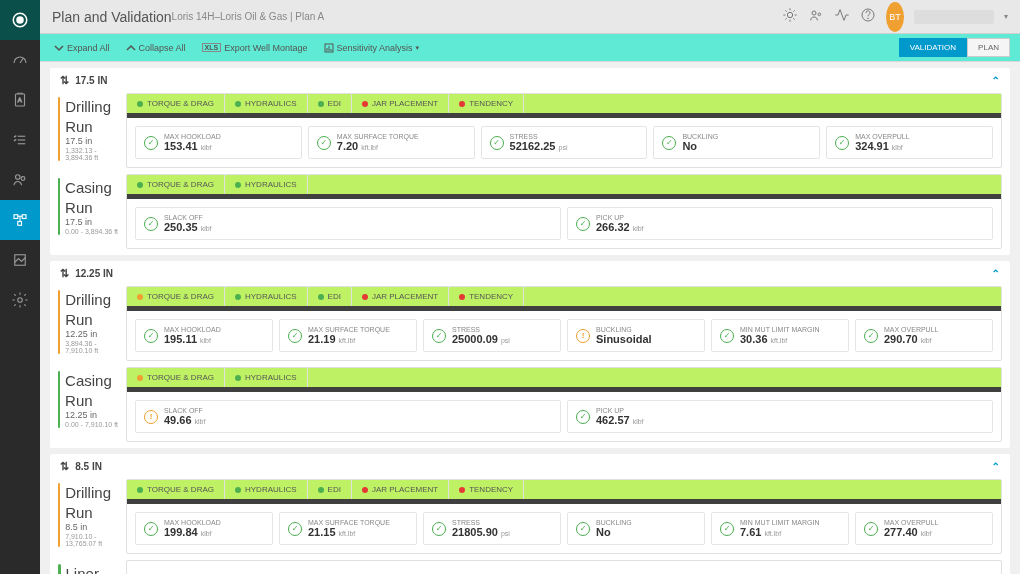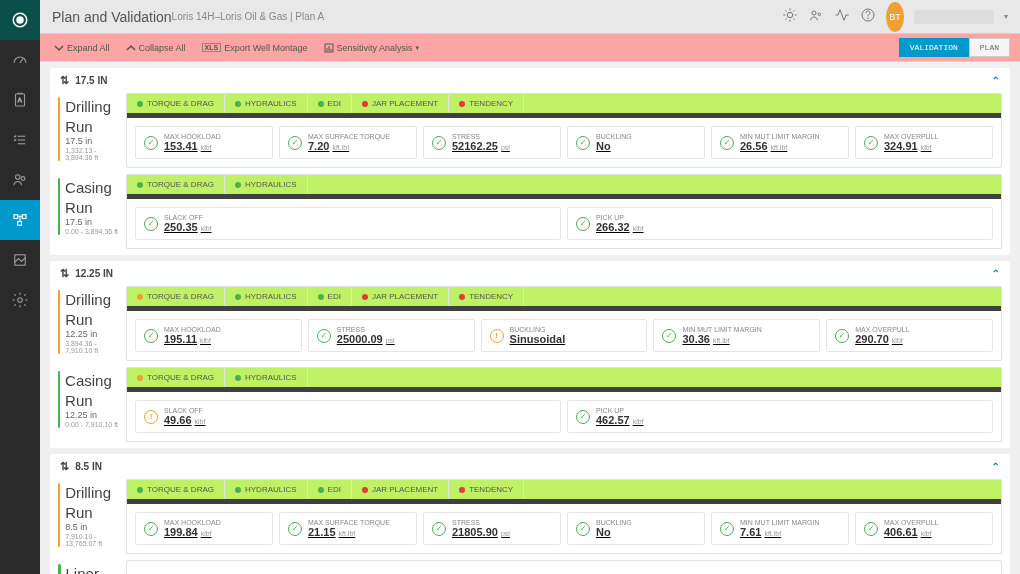--- a/index.html
+++ b/index.html
@@ -16,26 +16,26 @@
 
 .header { height: 34px; background: #e8e8e8; display: flex; align-items: center; padding: 0 12px; border-bottom: 1px solid #d0d0d0; }
 .header-title { font-size: 14px; color: #555; font-weight: 500; }
 .header-sub { font-size: 10px; color: #888; }
 .header-right { margin-left: auto; display: flex; align-items: center; gap: 10px; }
 .header-right svg { width: 16px; height: 16px; color: #777; }
 .header-avatar { width: 18px; height: 30px; border-radius: 50%; background: #f0a030; color: #fff; font-size: 9px; display: flex; align-items: center; justify-content: center; }
 .header-user-block { width: 80px; height: 14px; background: #ddd; border-radius: 2px; }
 .header-caret { font-size: 8px; color: #888; }
 
-.toolbar { height: 28px; background: #fca5a5; display: flex; align-items: center; padding: 0 10px; border-bottom: 1px solid #d8d8d8; gap: 8px; }
+.toolbar { height: 28px; background: #5eead4; display: flex; align-items: center; padding: 0 10px; border-bottom: 1px solid #d8d8d8; gap: 8px; }
 .toolbar-btn { display: flex; align-items: center; gap: 3px; font-size: 9px; color: #555; cursor: pointer; padding: 2px 4px; }
 .toolbar-btn svg { width: 10px; height: 10px; }
 .xls-badge { border: 1px solid #888; padding: 0 2px; font-size: 7px; font-weight: bold; }
 .toolbar-right { margin-left: auto; display: flex; }
-.pill-btn { font-size: 8px; padding: 4px 10px; border: 1px solid #ccc; cursor: pointer; font-family: Liberation Mono, monospace; }
+.pill-btn { font-size: 8px; padding: 4px 10px; border: 1px solid #ccc; cursor: pointer; }
 .pill-btn.active { background: #0099cc; color: #fff; border-color: #0099cc; }
 .pill-btn:not(.active) { background: #f5f5f5; color: #666; }
 
 .content { padding: 6px 10px; }
 
 .section { background: #fff; margin-bottom: 6px; border-radius: 2px; }
 .section-header { display: flex; align-items: center; padding: 6px 10px; font-size: 10px; font-weight: bold; color: #444; cursor: pointer; }
 .section-header .sort-icon { margin-right: 6px; font-size: 11px; }
 .section-header .chevron { margin-left: auto; color: #0099cc; font-size: 10px; }
 
@@ -57,21 +57,21 @@
 .tab-dot.red { background: #e53935; }
 
 .metrics { display: flex; padding: 8px; gap: 6px; }
 .metric { border: 1px solid #e5e5e5; border-radius: 2px; padding: 6px 8px; display: flex; align-items: center; gap: 6px; flex: 1; min-width: 0; }
 .metric-icon { width: 14px; height: 14px; border: 1.5px solid #4caf50; border-radius: 50%; display: flex; align-items: center; justify-content: center; flex-shrink: 0; }
 .metric-icon::after { content: '✓'; font-size: 8px; color: #4caf50; }
 .metric-icon.warn { border-color: #f0a030; }
 .metric-icon.warn::after { content: '!'; color: #f0a030; font-weight: bold; }
 .metric-text { display: flex; flex-direction: column; min-width: 0; }
 .metric-label { font-size: 7px; color: #888; white-space: nowrap; }
-.metric-value-row { display: flex; align-items: baseline; gap: 3px; text-decoration: underline; }
+.metric-value-row { display: flex; align-items: baseline; gap: 3px; }
 .metric-value { font-size: 11px; font-weight: bold; color: #333; }
 .metric-unit { font-size: 7px; color: #999; }
 </style>
 </head>
 <body>
 
 <div class="sidebar">
   <div class="sidebar-logo">
     <svg viewBox="0 0 24 24" fill="none" stroke="#fff" stroke-width="2">
         <circle cx="12" cy="12" r="9"></circle>
@@ -276,30 +276,20 @@
                   <span class="metric-label">BUCKLING</span>
                   <div class="metric-value-row">
                     <span class="metric-value">No</span>
                     <span class="metric-unit"></span>
                   </div>
                 </div>
               </div>
               <div class="metric">
                 <span class="metric-icon "></span>
                 <div class="metric-text">
-                  <span class="metric-label">MIN MUT LIMIT MARGIN</span>
-                  <div class="metric-value-row">
-                    <span class="metric-value">26.56</span>
-                    <span class="metric-unit">kft.lbf</span>
-                  </div>
-                </div>
-              </div>
-              <div class="metric">
-                <span class="metric-icon "></span>
-                <div class="metric-text">
                   <span class="metric-label">MAX OVERPULL</span>
                   <div class="metric-value-row">
                     <span class="metric-value">324.91</span>
                     <span class="metric-unit">klbf</span>
                   </div>
                 </div>
               </div>
             </div>
           </div>
         </div>
@@ -397,20 +387,30 @@
                   <span class="metric-label">MAX HOOKLOAD</span>
                   <div class="metric-value-row">
                     <span class="metric-value">195.11</span>
                     <span class="metric-unit">klbf</span>
                   </div>
                 </div>
               </div>
               <div class="metric">
                 <span class="metric-icon "></span>
                 <div class="metric-text">
+                  <span class="metric-label">MAX SURFACE TORQUE</span>
+                  <div class="metric-value-row">
+                    <span class="metric-value">21.19</span>
+                    <span class="metric-unit">kft.lbf</span>
+                  </div>
+                </div>
+              </div>
+              <div class="metric">
+                <span class="metric-icon "></span>
+                <div class="metric-text">
                   <span class="metric-label">STRESS</span>
                   <div class="metric-value-row">
                     <span class="metric-value">25000.09</span>
                     <span class="metric-unit">psi</span>
                   </div>
                 </div>
               </div>
               <div class="metric">
                 <span class="metric-icon warn"></span>
                 <div class="metric-text">
@@ -580,21 +580,21 @@
                     <span class="metric-value">7.61</span>
                     <span class="metric-unit">kft.lbf</span>
                   </div>
                 </div>
               </div>
               <div class="metric">
                 <span class="metric-icon "></span>
                 <div class="metric-text">
                   <span class="metric-label">MAX OVERPULL</span>
                   <div class="metric-value-row">
-                    <span class="metric-value">406.61</span>
+                    <span class="metric-value">277.40</span>
                     <span class="metric-unit">klbf</span>
                   </div>
                 </div>
               </div>
             </div>
           </div>
         </div>
         <div class="run-row">
           <div class="run-meta">
             <div class="run-meta-inner">

